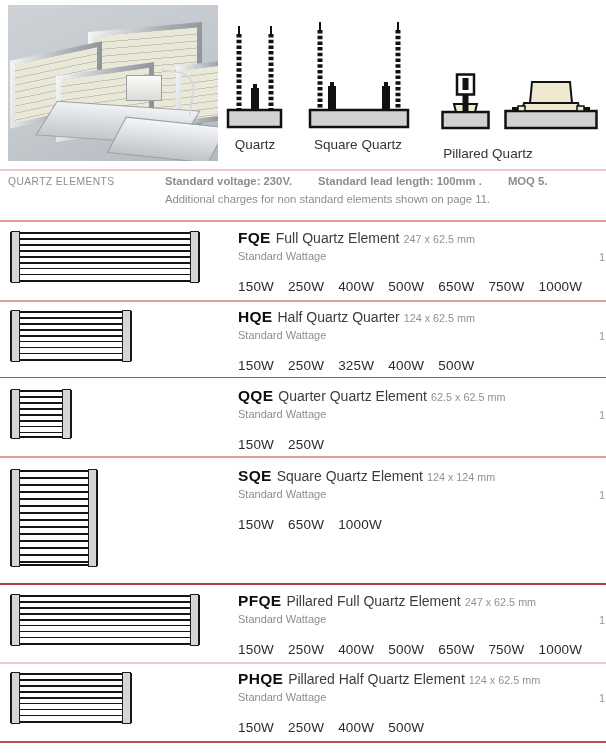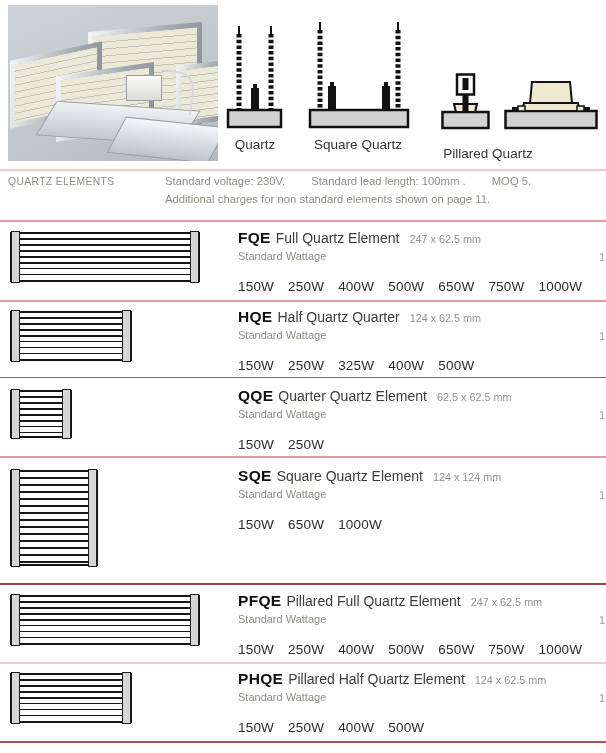--- a/index.html
+++ b/index.html
@@ -42,21 +42,21 @@
 
   
   .diag{position:absolute;}
   .diag-label{position:absolute;top:137px;font-size:13.5px;color:#35342f;text-align:center;}
   .lbl-quartz{left:222px;width:66px;}
   .lbl-square{left:298px;width:120px;}
   .lbl-pillared{left:420px;width:136px;margin-top:9px;}
 
   
   .sec-title{position:absolute;left:8px;top:176px;font-size:10.3px;letter-spacing:.4px;color:#8f8d85;}
-  .info1{position:absolute;left:165px;top:175px;font-size:11.3px;color:#8f8d85;}
+  .info1{position:absolute;left:165px;top:175px;font-size:11.3px;color:#8f8d85;font-weight:bold;}
   .info1 span{margin-right:26px;}
   .info2{position:absolute;left:165px;top:193px;font-size:11.3px;color:#8f8d85;}
 
   
   .row{position:absolute;left:0;width:606px;}
   .r0{top:224px;height:76px;} .r1{top:303px;height:74px;} .r2{top:382px;height:74px;}
   .r3{top:462px;height:121px;} .r4{top:587px;height:75px;} .r5{top:665px;height:76px;}
 
   .thumb{position:absolute;left:10px;top:8px;box-sizing:border-box;border:2px solid #141414;
     background:repeating-linear-gradient(to bottom,#ffffff 0 4.4px,#161616 4.4px 5.9px);}
@@ -65,21 +65,21 @@
   .thumb::before{left:-1px;} .thumb::after{right:-1px;}
   .t0,.t4{width:190px;height:50px;}
   .t1,.t5{width:122px;height:50px;}
   .t2{width:62px;height:48px;}
   .t3{width:88px;height:96px;background:repeating-linear-gradient(to bottom,#ffffff 0 5.4px,#161616 5.4px 7px);}
 
   .ptext{position:absolute;left:238px;top:5px;right:14px;}
   .title-line{display:flex;align-items:baseline;}
   .code{font-size:15.5px;font-weight:bold;color:#0e0e0e;letter-spacing:.3px;}
   .pname{font-size:14px;color:#3d3c38;margin-left:5px;}
-  .pdims{font-size:10.8px;color:#93918a;margin-left:10px;}
+  .pdims{font-size:10.8px;color:#93918a;margin-left:4px;}
   .sw{font-size:11px;color:#8f8d85;margin-top:3px;}
   .watts{display:flex;gap:14px;font-size:13.5px;color:#2c2b28;margin-top:17px;letter-spacing:.2px;}
   .edge{position:absolute;right:1px;top:27px;font-size:11px;color:#9b9993;}
 </style>
 </head>
 <body>
 
 <div id="page">
 
   <div class="photo">

